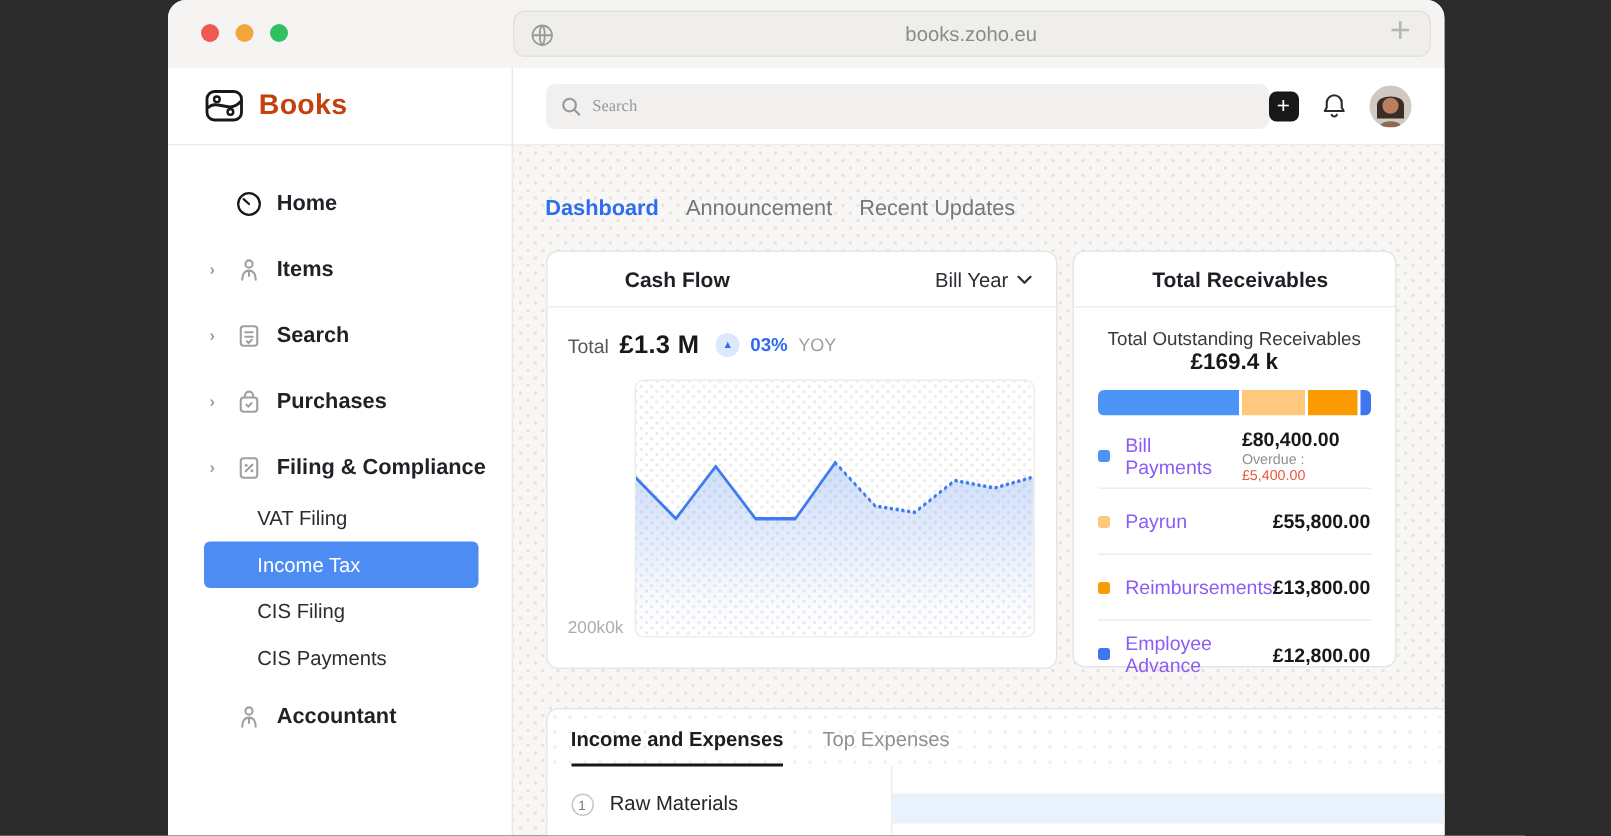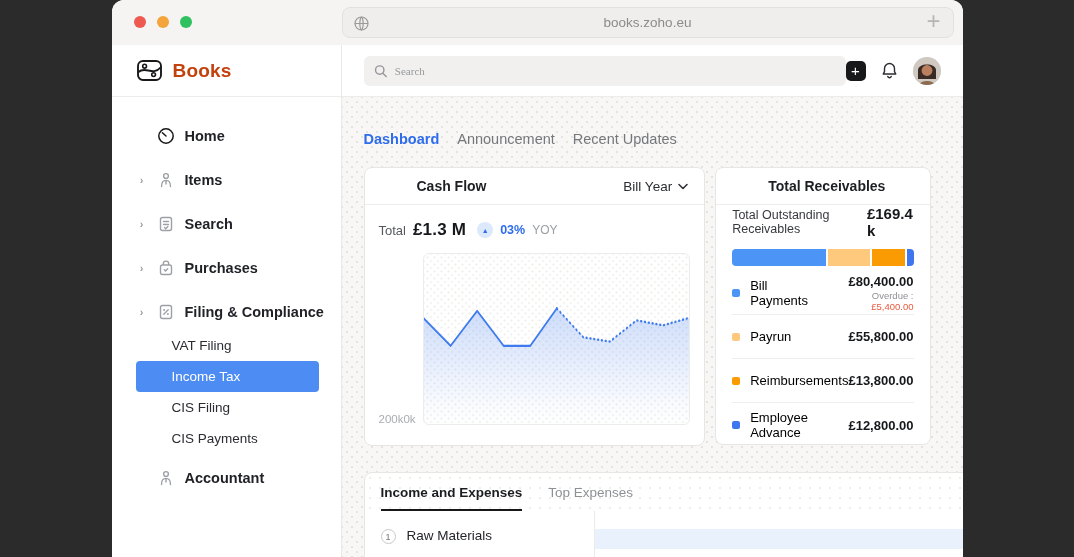--- a/index.html
+++ b/index.html
@@ -83,33 +83,33 @@
   .plot { flex:1; height:172px; border:1px solid #ececea; border-radius:6px; position:relative; overflow:hidden;
           background-color:#ffffff;
           background-image:radial-gradient(#ebebe9 .9px, transparent 1.1px),
                            radial-gradient(#ebebe9 .9px, transparent 1.1px);
           background-size:7px 7px; background-position:0 0, 3.5px 3.5px; }
   .plot svg { position:absolute; inset:0; width:100%; height:100%; }
 
   
   .receivables { width:270px; height:278px; }
   .rc-body { padding:0 16px; }
-  .summary { display:flex; justify-content:space-between; align-items:center; }
+  .summary { margin-top:14px; display:flex; justify-content:space-between; align-items:center;flex-direction:column; }
   .summary-lbl { font-size:12.5px; color:#37393e; }
   .summary-val { font-size:15px; font-weight:700; color:#17181b; }
   .seg-bar { margin-top:10px; height:17px; border-radius:4px; overflow:hidden; display:flex; gap:2px; }
   .seg-bar > div { height:100%; }
   .dotted-seg { background-image:radial-gradient(rgba(255,255,255,.8) 1px, transparent 1.2px);
                 background-size:4px 4px; }
   .r-rows { margin-top:5px; }
   .r-row { height:44px; display:flex; align-items:center; border-bottom:1px solid #f0eeec; }
   .r-row:last-child { border-bottom:none; }
   .legend-sq { width:8px; height:8px; border-radius:2px; margin-right:10px; flex:0 0 8px; }
-  .r-lbl { font-size:13px; color:#000000; }
-  .r-right { margin-left:auto; text-align:right; }
+  .r-lbl { font-size:13px; color:#8b5cf6; }
+  .r-right { margin-left:auto; text-align:left; }
   .r-amt { font-size:13px; font-weight:700; color:#17181b; }
   .r-overdue { font-size:9.5px; margin-top:1px; }
   .r-overdue .od-lbl { color:#8e9095; }
   .r-overdue .od-amt { color:#e8583e; }
 
   
   .bottom-card { margin-top:26px; width:790px; height:120px; overflow:hidden; }
   .bottom-header { height:38px; display:flex; align-items:flex-end; padding-left:16px; gap:26px;
                    background-image:radial-gradient(#efeeeb 1px, transparent 1.2px);
                    background-size:10px 10px; border-radius:8px 8px 0 0; }

